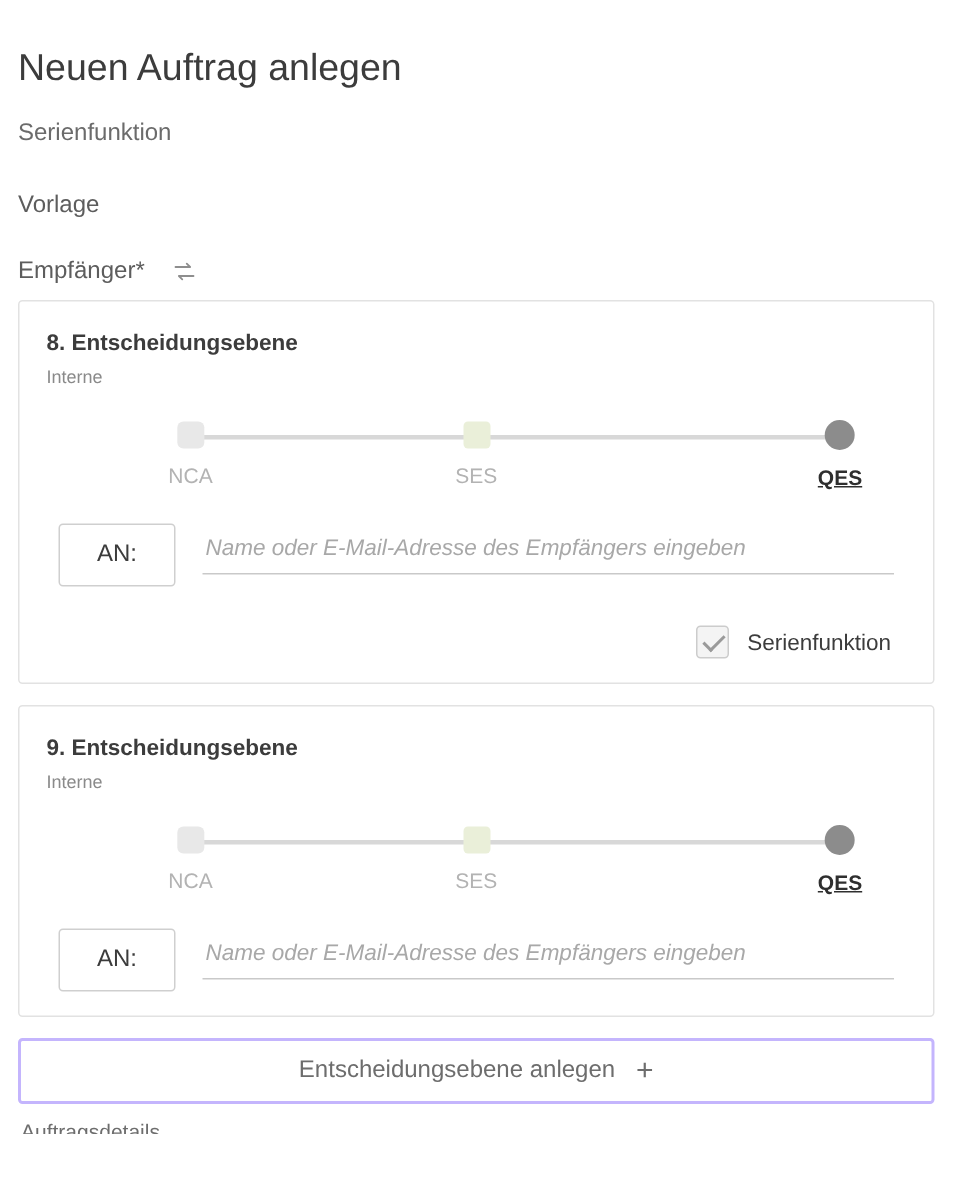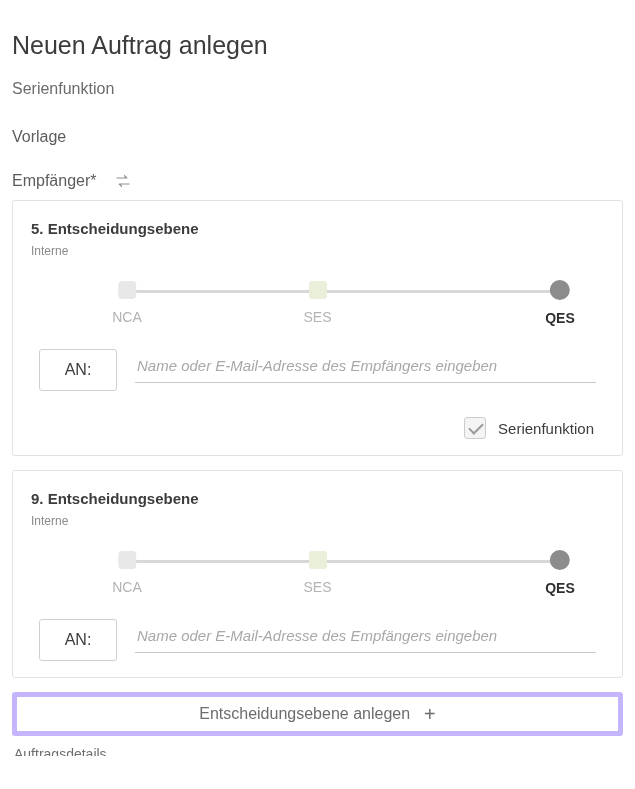--- a/index.html
+++ b/index.html
@@ -131,20 +131,21 @@
   }
   .stop .stop-label {
     font-size: 14px;
     color: #b3b3b3;
     margin-top: 10px;
     white-space: nowrap;
   }
   .stop.active .stop-label {
     color: #2f2f2f;
     font-weight: 700;
+    text-decoration: underline;
   }
   .stop-nca { left: 76px; }
   .stop-ses { left: 50%; }
   .stop-qes { right: 24px; transform: translateX(50%); }
 
   .input-row {
     display: flex;
     align-items: flex-start;
     gap: 18px;
     margin-top: 18px;
@@ -202,21 +203,21 @@
     border: solid #9a9a9a;
     border-width: 0 2px 2px 0;
     transform: rotate(45deg);
   }
   .serien-label {
     font-size: 15px;
     color: #3c3c3c;
   }
 
   .add-level-card {
-    border: 5px solid #c4b5fd;
+    border: 2px solid #c4b5fd;
     border-radius: 3px;
     background: #ffffff;
     display: flex;
     align-items: center;
     justify-content: center;
     gap: 14px;
     height: 44px;
     cursor: pointer;
     margin-bottom: 10px;
   }
@@ -253,21 +254,21 @@
     <span class="recipients-label">Empfänger*</span>
     <span class="swap-icon">
       <svg viewBox="0 0 24 24" width="18" height="18" fill="none" stroke="currentColor" stroke-width="1.6" stroke-linecap="round" stroke-linejoin="round">
         <path d="M4 8h13l-3-3"></path>
         <path d="M20 16H7l3 3"></path>
       </svg>
     </span>
   </div>
 
   <div class="level-card">
-    <p class="level-title">5. Entscheidungsebene</p>
+    <p class="level-title">8. Entscheidungsebene</p>
     <p class="level-sub">Interne</p>
 
     <div class="slider-wrap">
       <div class="slider-track"></div>
       <div class="stop stop-nca">
         <div class="knob"></div>
         <div class="stop-label">NCA</div>
       </div>
       <div class="stop mid stop-ses">
         <div class="knob"></div>

